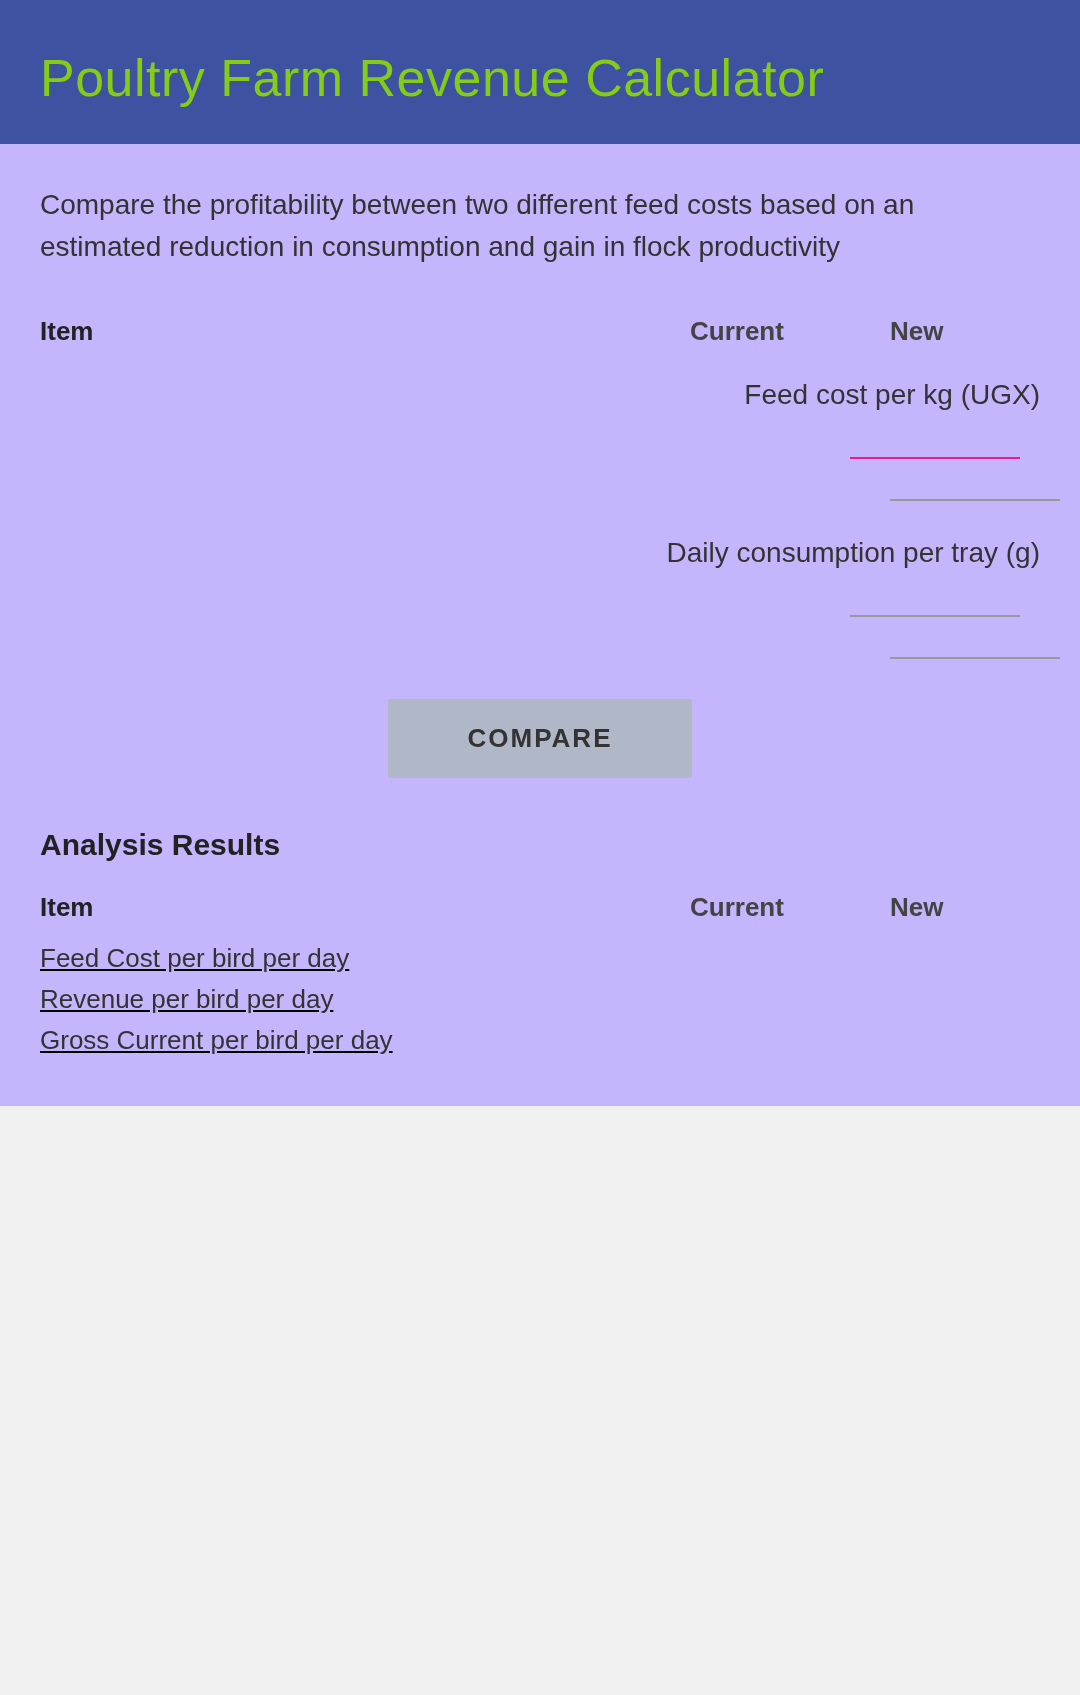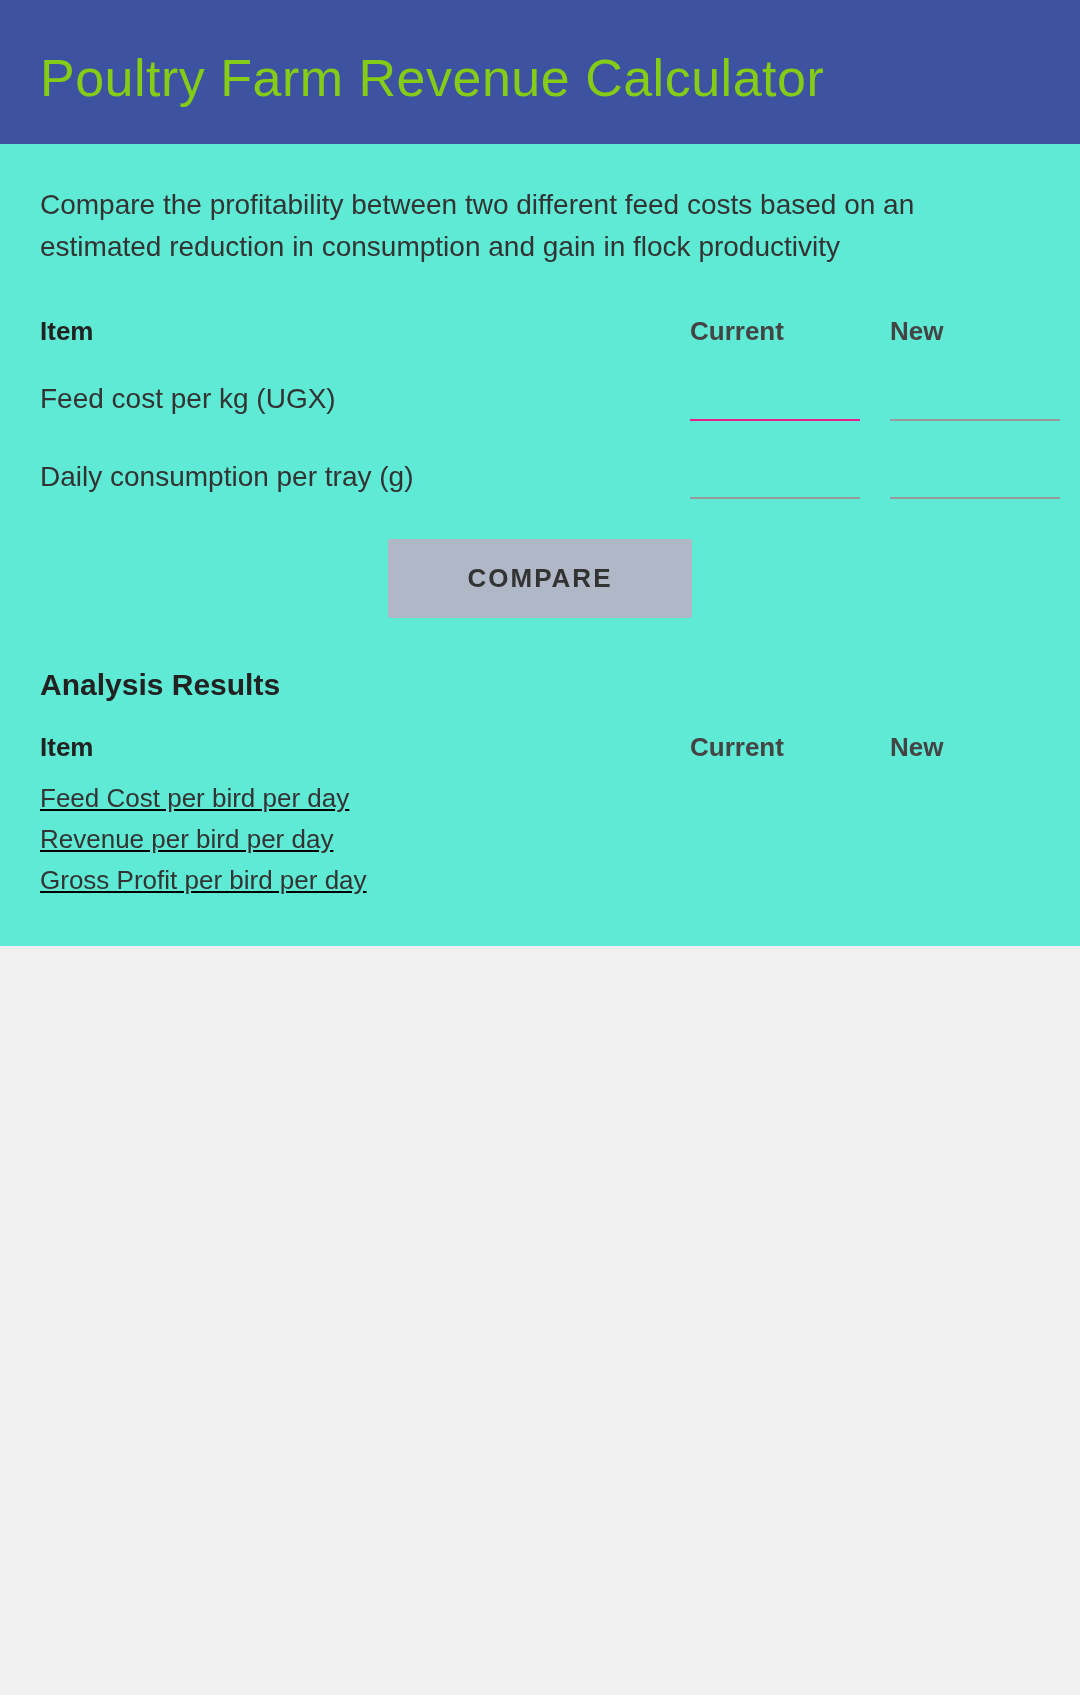--- a/index.html
+++ b/index.html
@@ -52,21 +52,21 @@
       content: '';
       position: absolute;
       bottom: 0;
       left: 0;
       right: 0;
       height: 4px;
       background: #e91e8c;
     }
 
     .content {
-      background: #5eead4;
+      background: #c4b5fd;
       padding: 40px 40px;
     }
 
     .description {
       color: #333333;
       font-size: 28px;
       line-height: 1.5;
       margin-bottom: 48px;
     }
 
@@ -101,21 +101,21 @@
       width: 160px;
       font-size: 26px;
       font-weight: 700;
       color: #444444;
       text-align: left;
       padding-left: 10px;
     }
 
     .input-row {
       display: flex;
-      flex-direction: row;
+      flex-direction: column;
       align-items: flex-end;
       margin-bottom: 36px;
     }
 
     .row-label {
       flex: 1;
       font-size: 28px;
       color: #333333;
       padding-bottom: 6px;
     }
@@ -302,21 +302,21 @@
         <div class="result-new"></div>
       </div>
 
       <div class="result-row">
         <div class="result-label">Revenue per bird per day</div>
         <div class="result-current"></div>
         <div class="result-new"></div>
       </div>
 
       <div class="result-row">
-        <div class="result-label">Gross Profit per bird per day</div>
+        <div class="result-label">Gross Current per bird per day</div>
         <div class="result-current"></div>
         <div class="result-new"></div>
       </div>
 
     </div>
 
   </div>
 
 </div>
 

